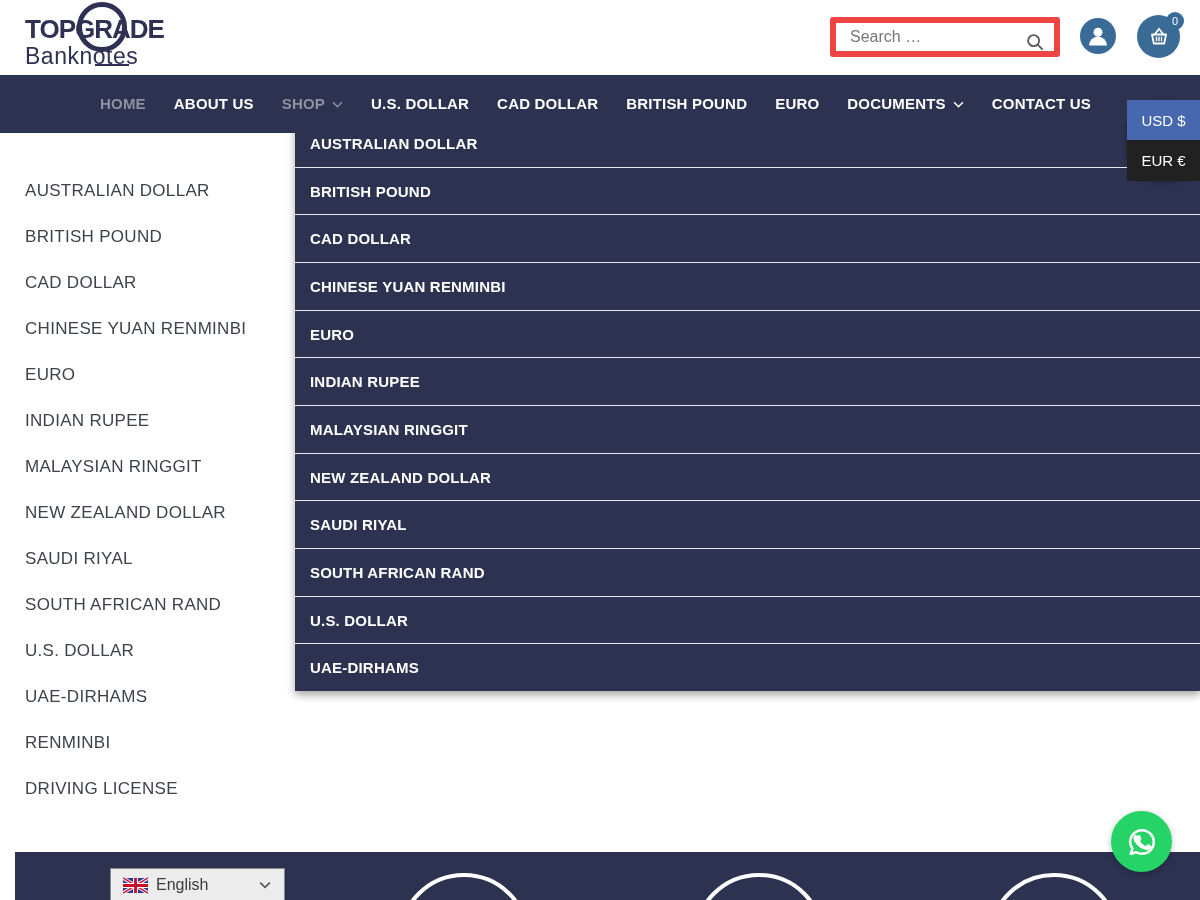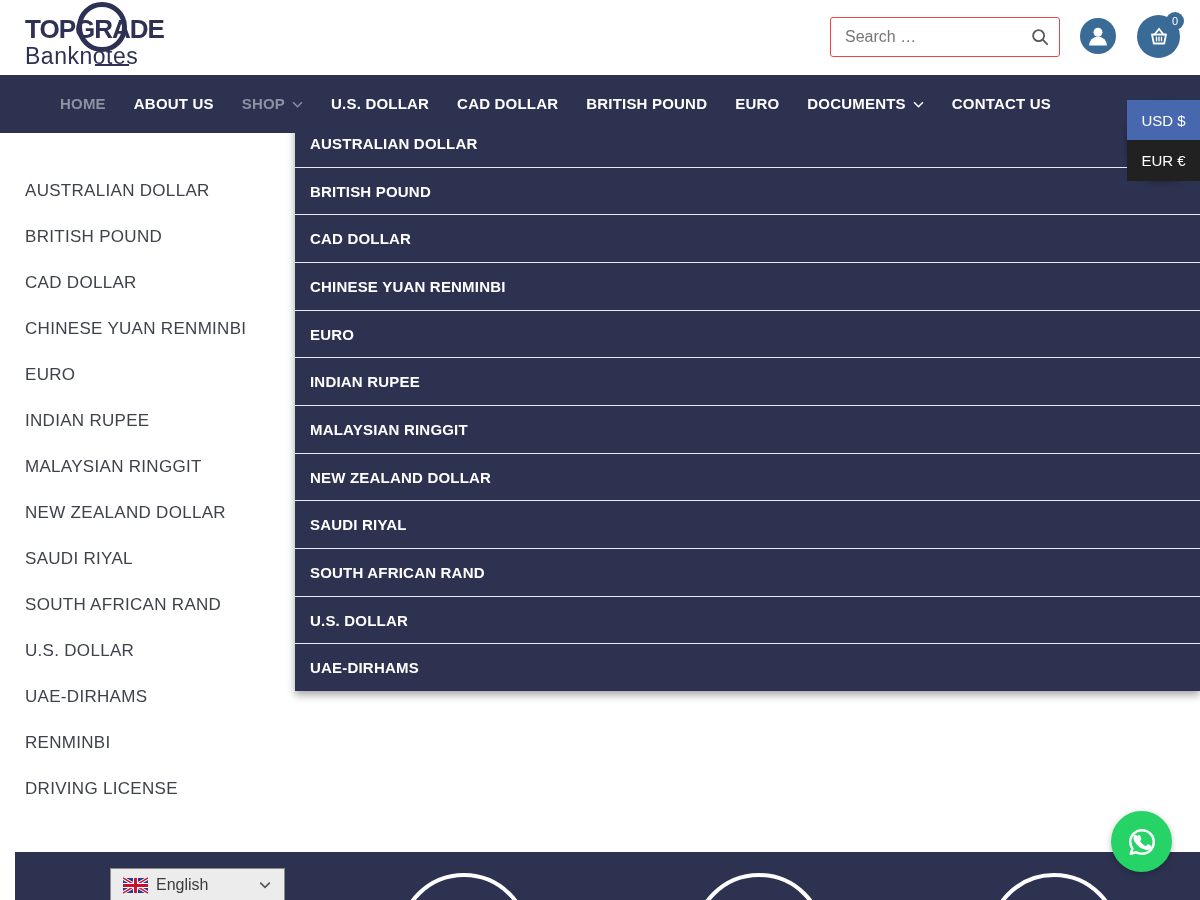--- a/index.html
+++ b/index.html
@@ -24,41 +24,41 @@
   .logo-arc{position:absolute;left:52px;top:-4px;width:50px;height:50px;
     border:5px solid var(--logo-navy);border-radius:50%;z-index:0;}
   .logo-l1{position:relative;z-index:1;font-size:26px;font-weight:800;letter-spacing:-1px;
     color:var(--logo-navy);line-height:30px;margin-top:8px;}
   .logo-l2{position:relative;z-index:1;font-size:23px;font-weight:400;letter-spacing:0.5px;
     color:var(--logo-navy);line-height:24px;}
   .logo-underline{position:absolute;left:70px;top:58px;width:34px;height:2px;
     background:var(--logo-navy);z-index:2;}
 
   .search-box{position:absolute;left:830px;top:17px;width:230px;height:40px;
-    border:1px solid #ef4444;border-radius:3px;background:#fff;}
+    border:6px solid #ef4444;border-radius:3px;background:#fff;}
   .search-box input{position:absolute;left:0;top:0;width:100%;height:100%;border:none;
     outline:none;background:transparent;padding:0 40px 0 14px;font-size:16px;color:#444;
     font-family:"Liberation Sans",sans-serif;}
   .search-box input::placeholder{color:#767676;opacity:1;}
   .search-btn{position:absolute;right:6px;top:7px;width:26px;height:26px;border:none;
     background:transparent;cursor:pointer;padding:0;}
 
   .avatar-btn{position:absolute;left:1080px;top:18px;width:36px;height:36px;border:none;
     border-radius:50%;background:var(--icon-blue);cursor:pointer;padding:0;
     display:flex;align-items:center;justify-content:center;}
   .cart-btn{position:absolute;left:1137px;top:15px;width:43px;height:43px;border:none;
     border-radius:50%;background:var(--icon-blue);cursor:pointer;padding:0;
     display:flex;align-items:center;justify-content:center;}
   .cart-badge{position:absolute;right:-4px;top:-3px;width:18px;height:18px;border-radius:50%;
     background:var(--icon-blue);color:#fff;font-size:11px;line-height:18px;text-align:center;
     font-weight:400;}
 
   
   .nav{position:absolute;left:0;top:75px;width:1200px;height:58px;background:var(--navy);
-    z-index:30;display:flex;align-items:center;padding-left:60px;gap:28px;}
+    z-index:30;display:flex;align-items:center;padding-left:100px;gap:28px;}
   .nav-item{display:flex;align-items:center;gap:7px;color:#fff;font-size:15px;font-weight:700;
     letter-spacing:0.2px;text-decoration:none;line-height:58px;cursor:pointer;white-space:nowrap;}
   .nav-item.muted{color:var(--muted-nav);}
   .nav-item .chev{display:inline-block;}
 
   
   .currency-switcher{position:absolute;right:0;top:100px;width:73px;z-index:50;
     box-shadow:-1px 2px 5px rgba(0,0,0,0.25);border-radius:32px;}
   .cur{width:73px;display:flex;align-items:center;justify-content:center;color:#fff;
     font-size:15px;cursor:pointer;}

